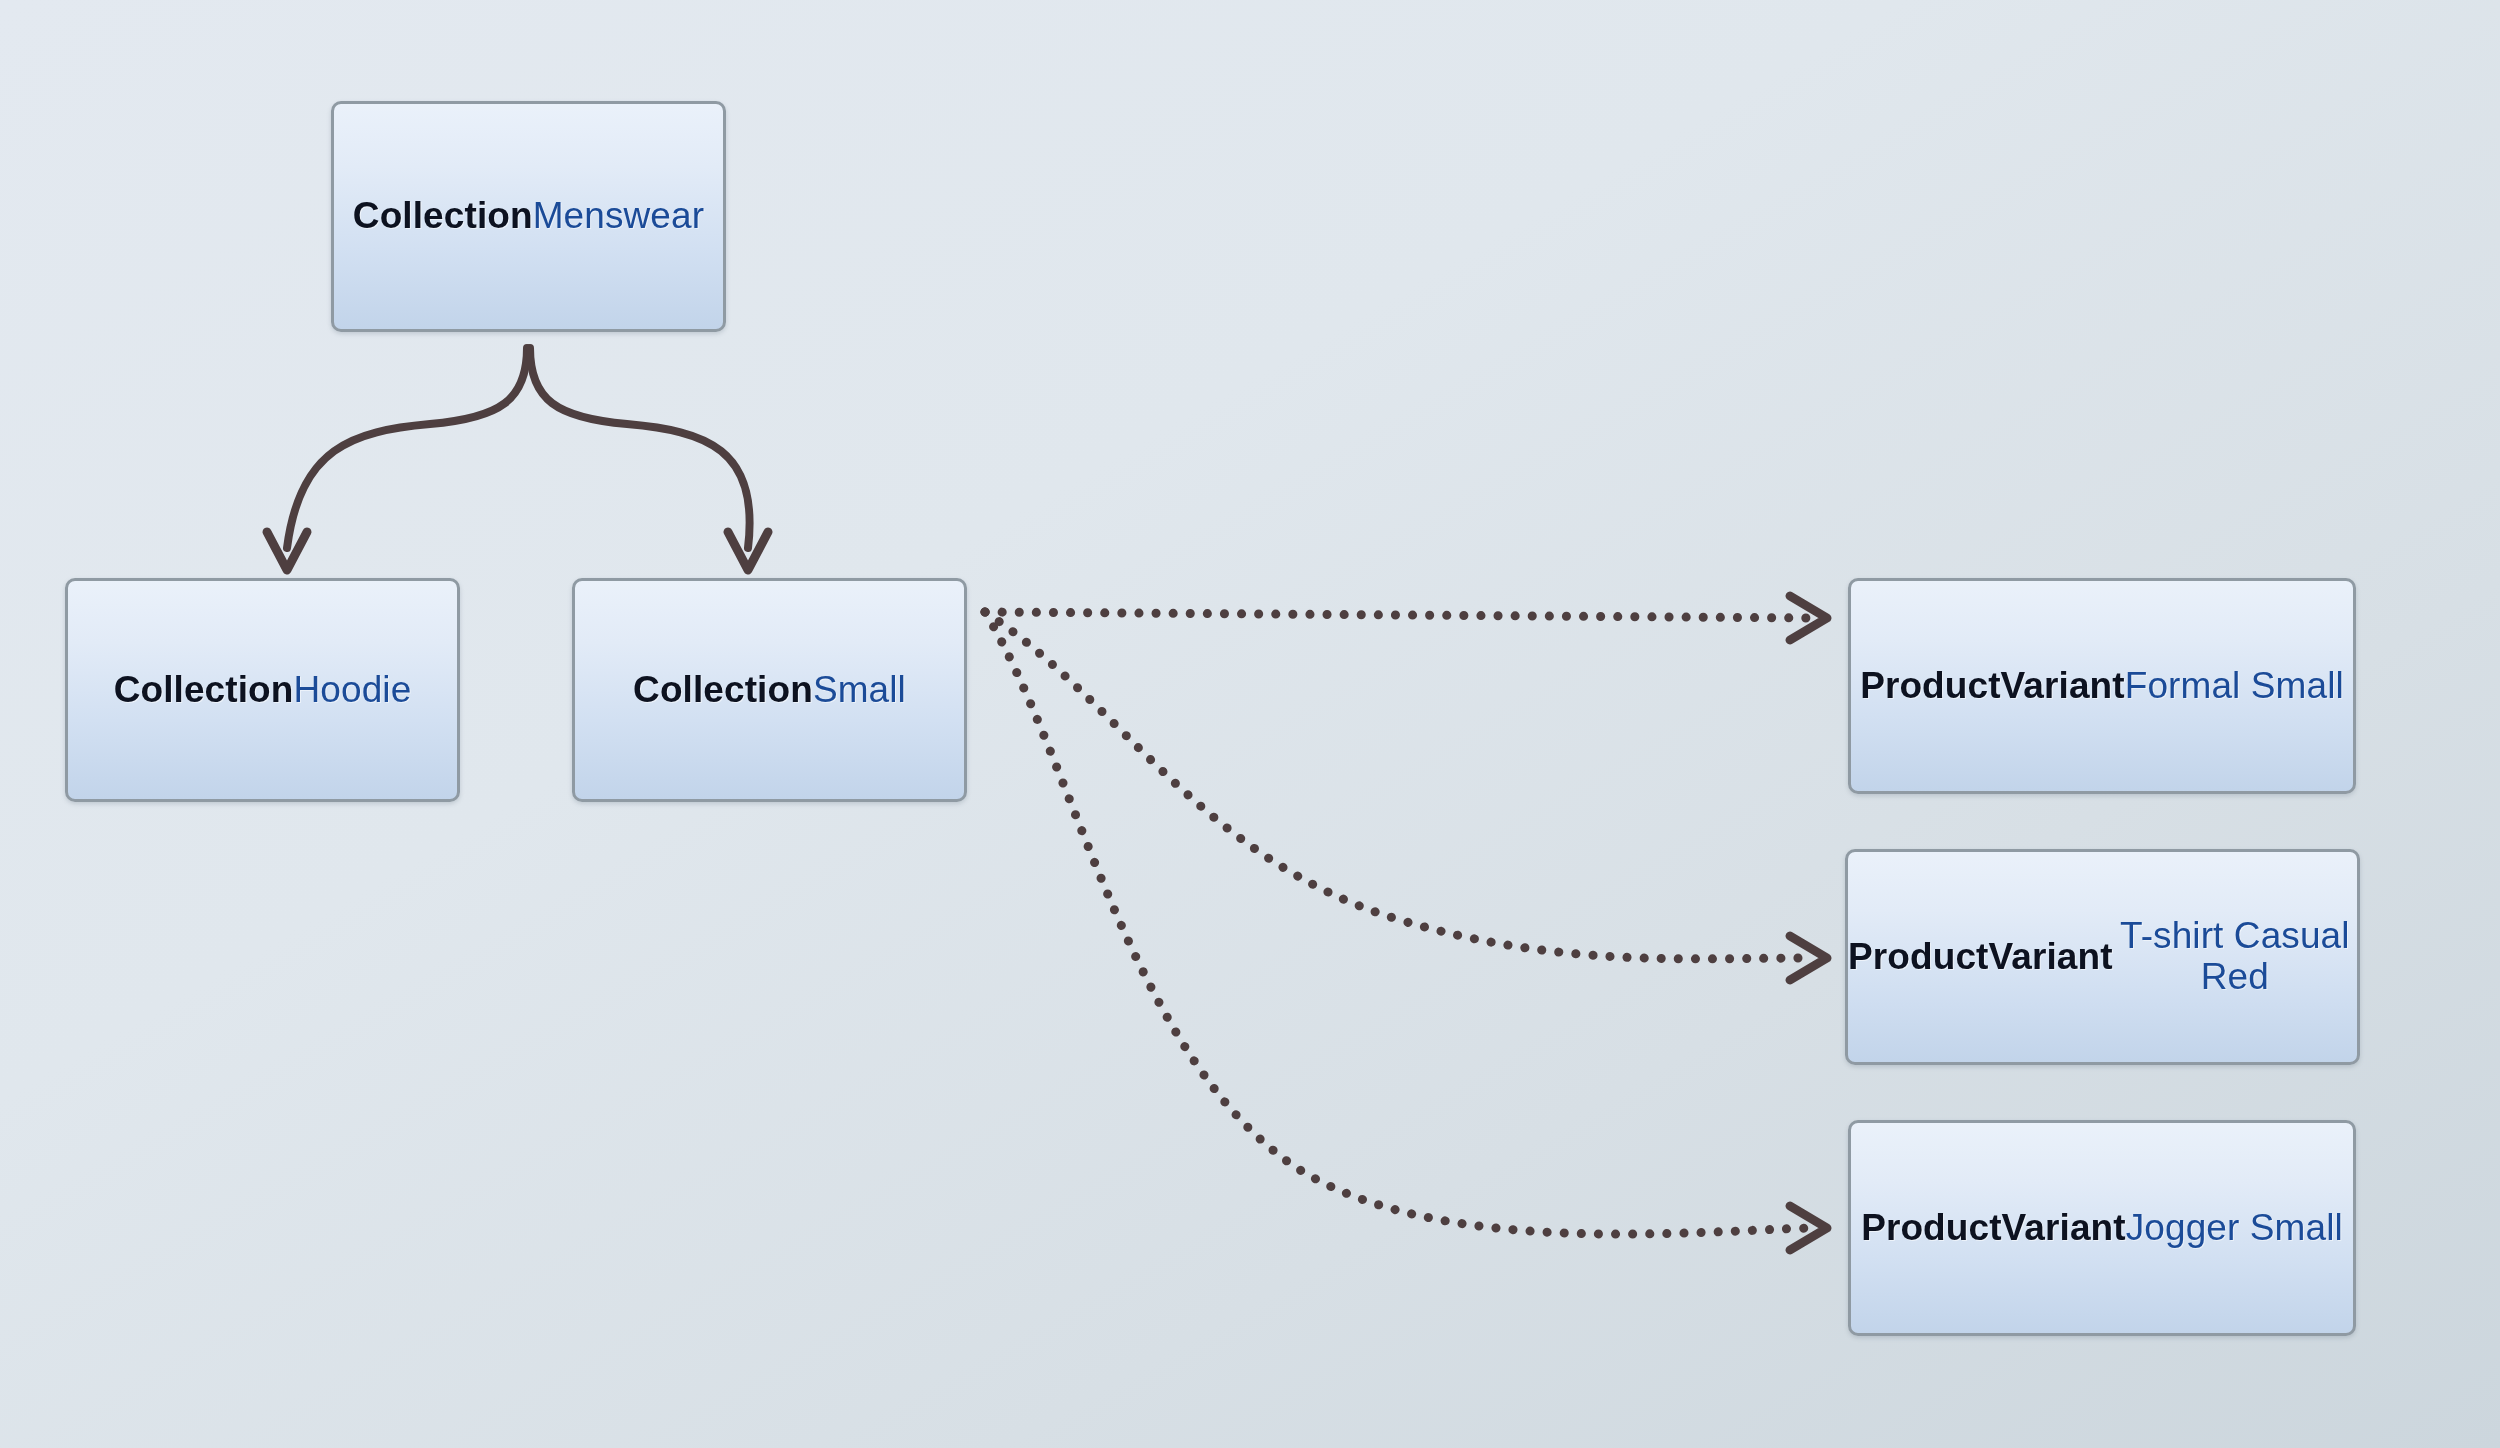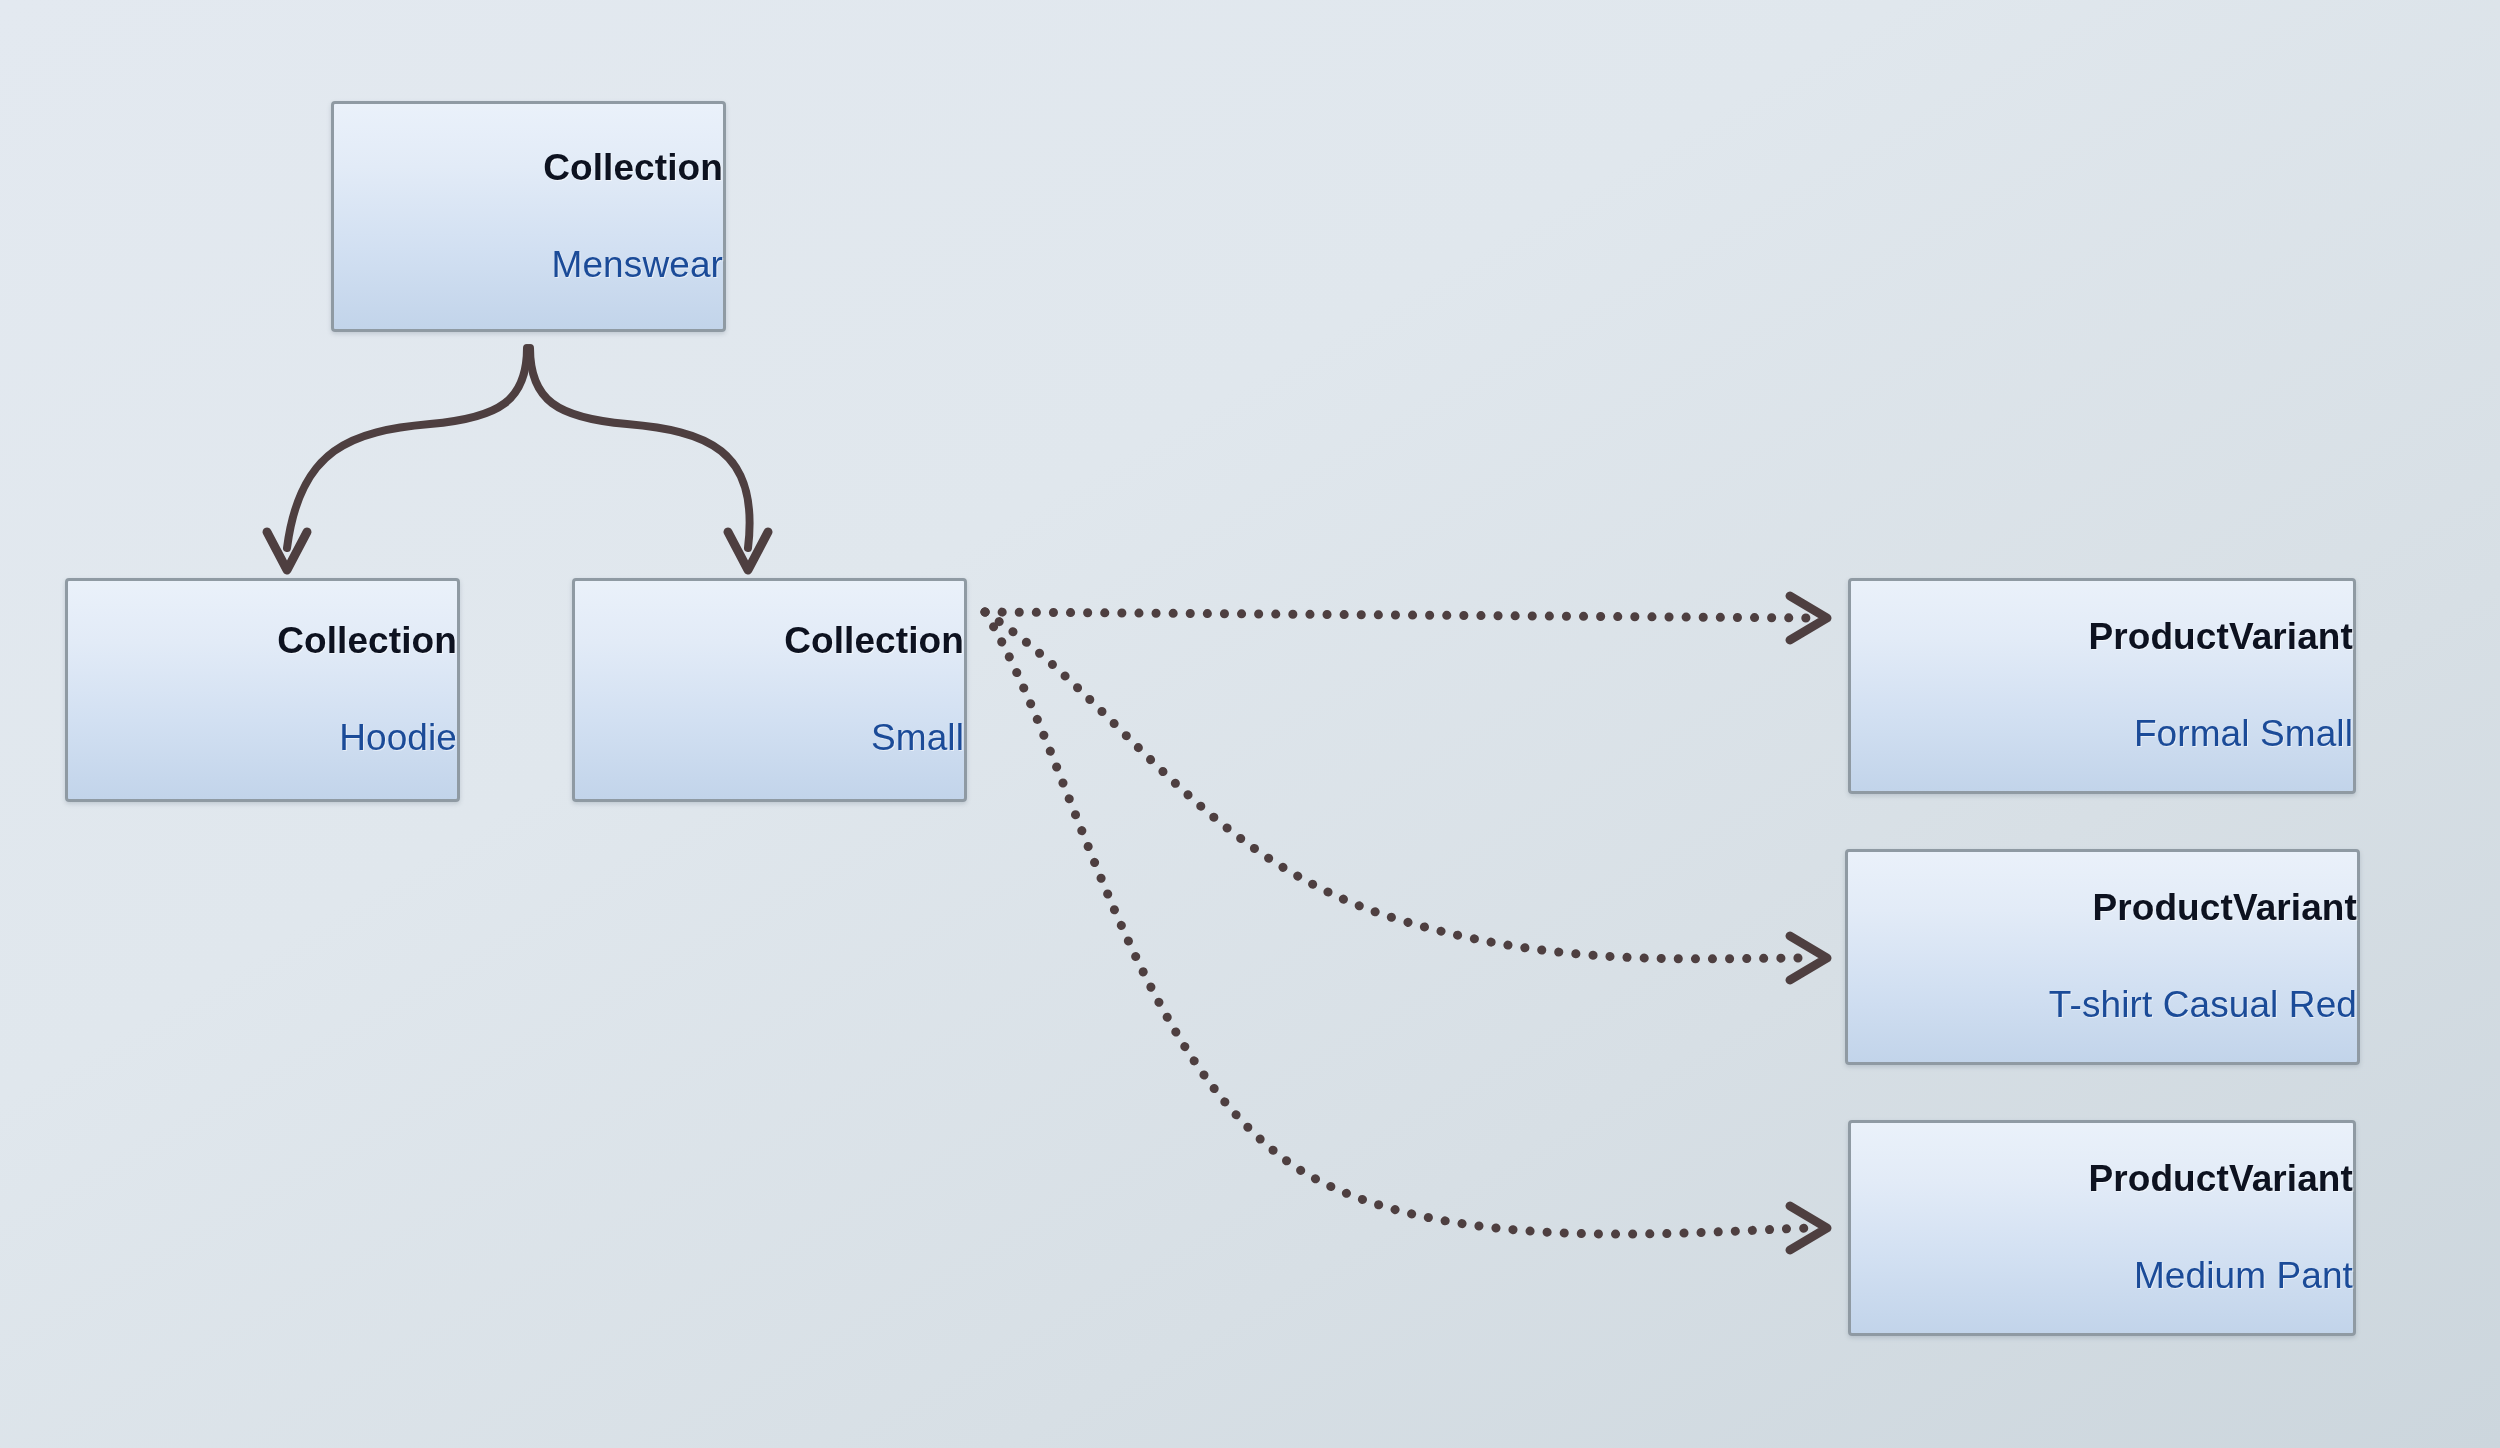--- a/index.html
+++ b/index.html
@@ -24,26 +24,26 @@
     left: 0;
     top: 0;
     width: 2500px;
     height: 1448px;
     pointer-events: none;
   }
   .node {
     position: absolute;
     box-sizing: border-box;
     border: 3px solid #8f9aa3;
-    border-radius: 4px;
+    border-radius: 10px;
     background: linear-gradient(to bottom, #eaf1fa 0%, #e2ebf7 28%, #d2e0f2 64%, #c2d4ea 100%);
     box-shadow: 0 2px 4px rgba(110,125,140,0.28);
     display: flex;
-    flex-direction: column;
-    align-items: flex-end;
+    flex-direction: row;
+    align-items: center;
     justify-content: center;
     text-align: center;
   }
   .node-type {
     font-size: 37px;
     font-weight: bold;
     color: #0d1220;
     letter-spacing: 0.1px;
     text-shadow: 1px 1px 0 rgba(255,255,255,0.55);
     line-height: 1.1;
@@ -133,16 +133,16 @@
 
   <div class="node" id="node-tshirt">
     <div class="node-type">ProductVariant</div>
     <div class="gap-sm"></div>
     <div class="node-name">T-shirt Casual Red</div>
   </div>
 
   <div class="node" id="node-jogger">
     <div class="node-type">ProductVariant</div>
     <div class="gap-sm"></div>
-    <div class="node-name">Medium Pant</div>
+    <div class="node-name">Jogger Small</div>
   </div>
 
 </div>
 
 </body></html>

